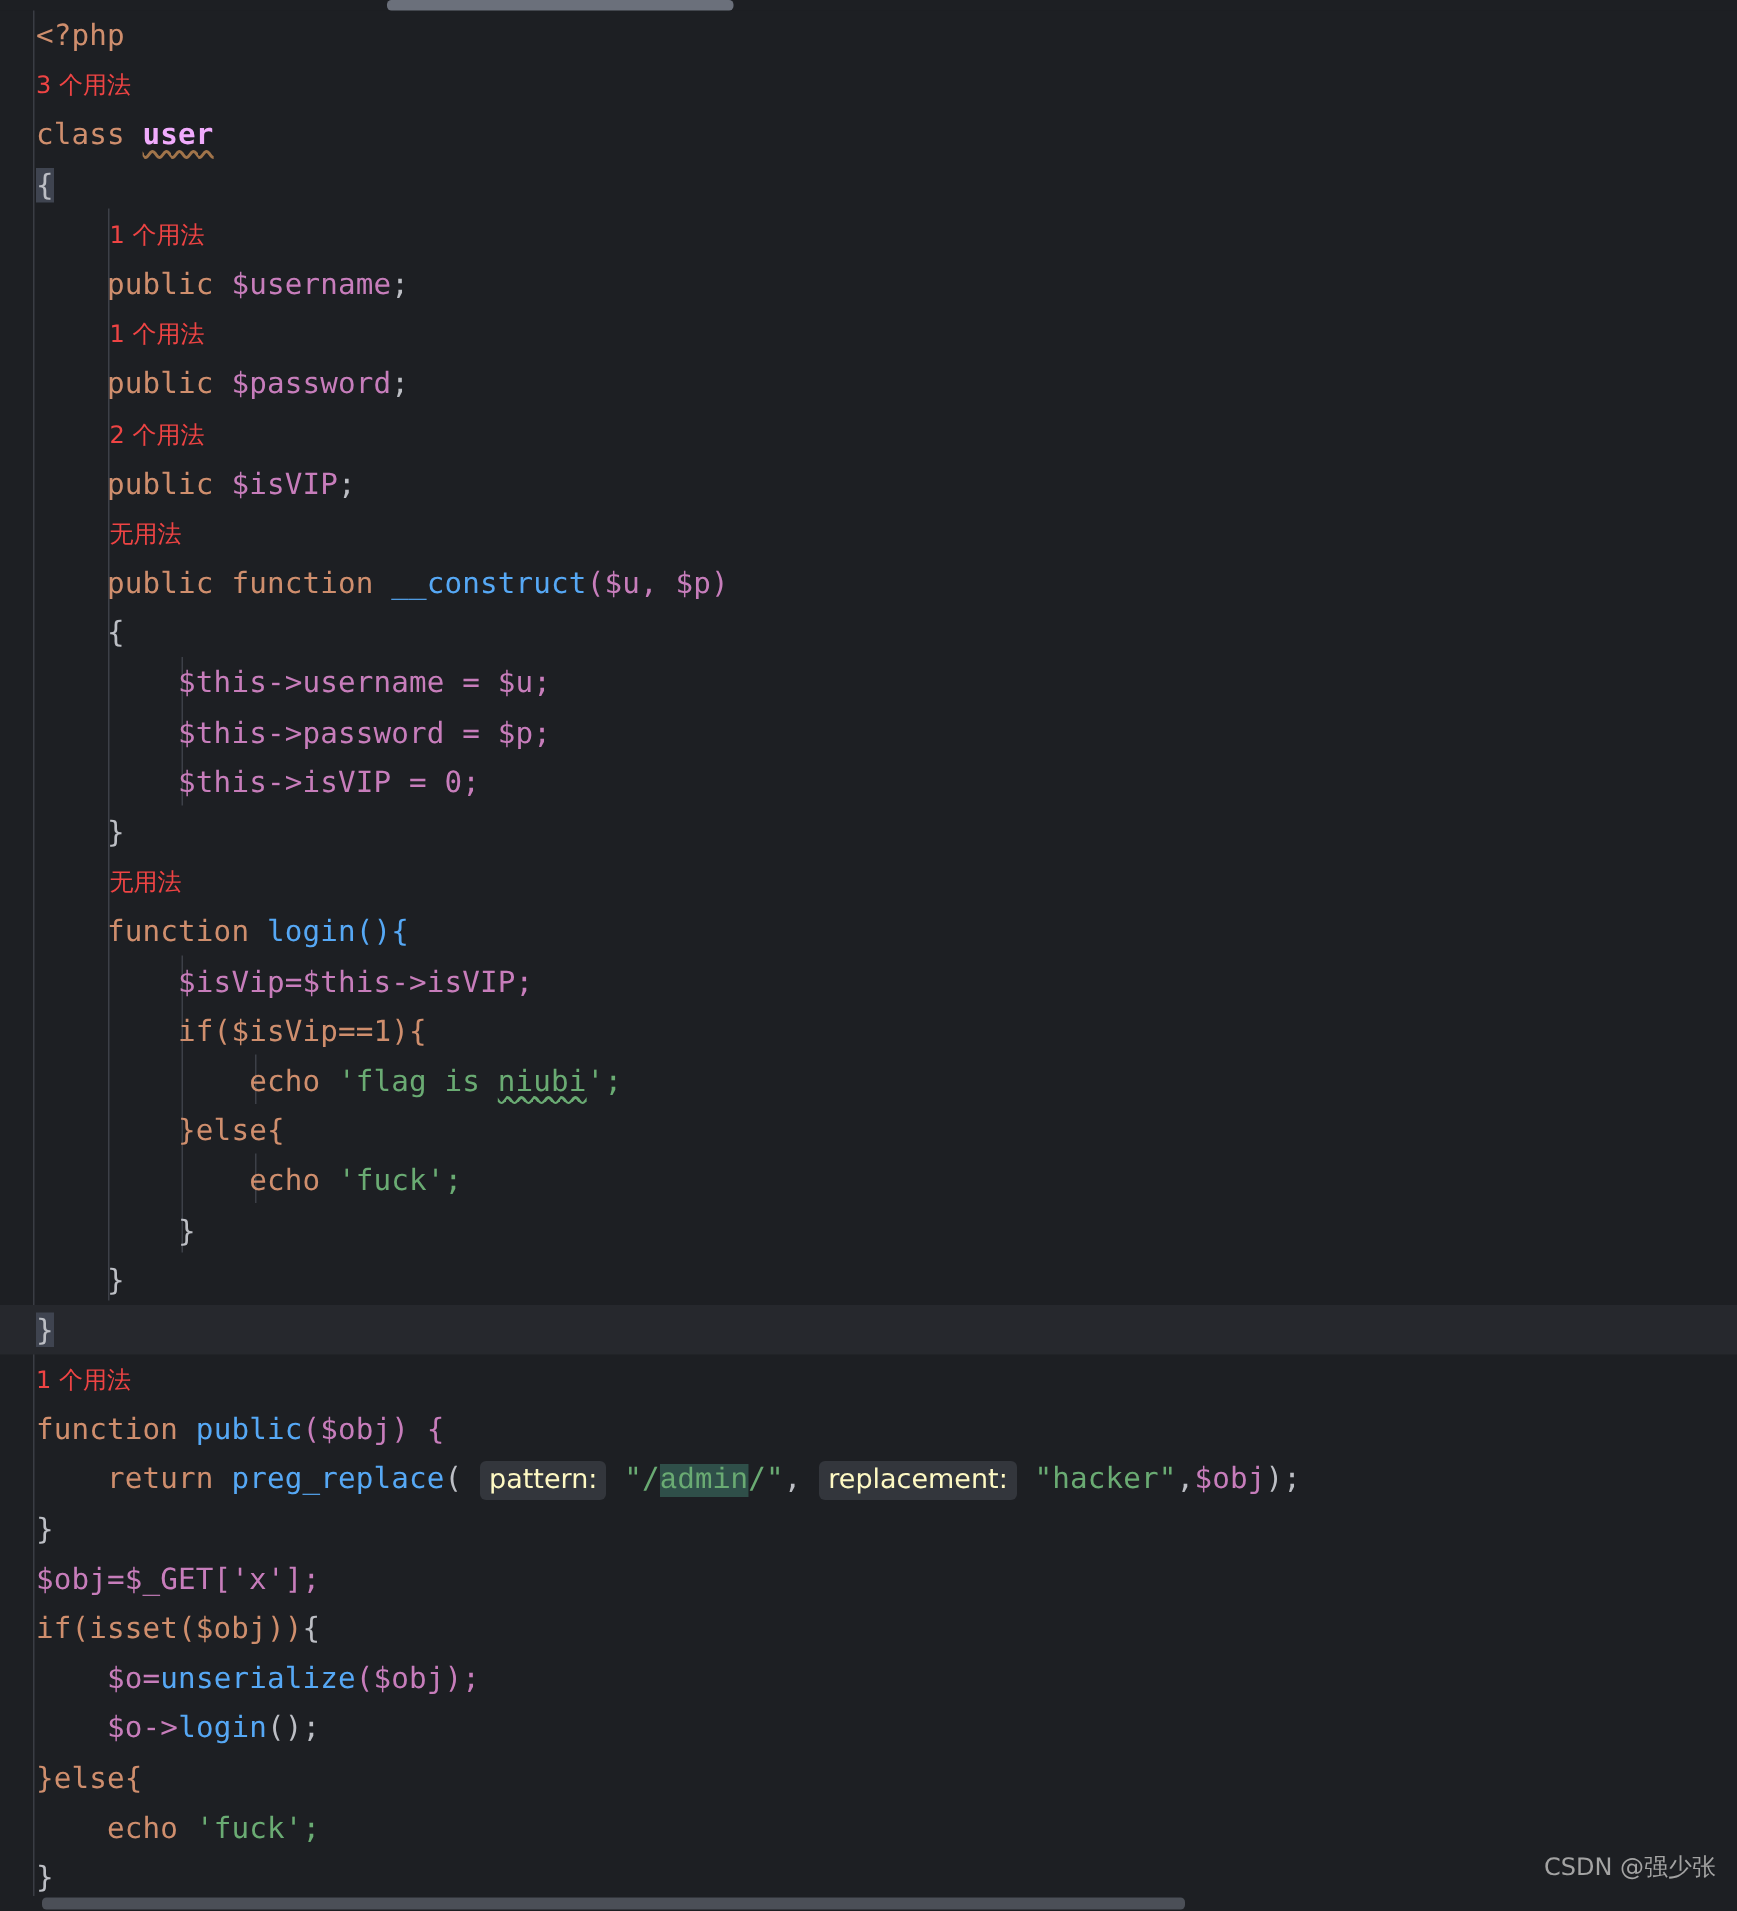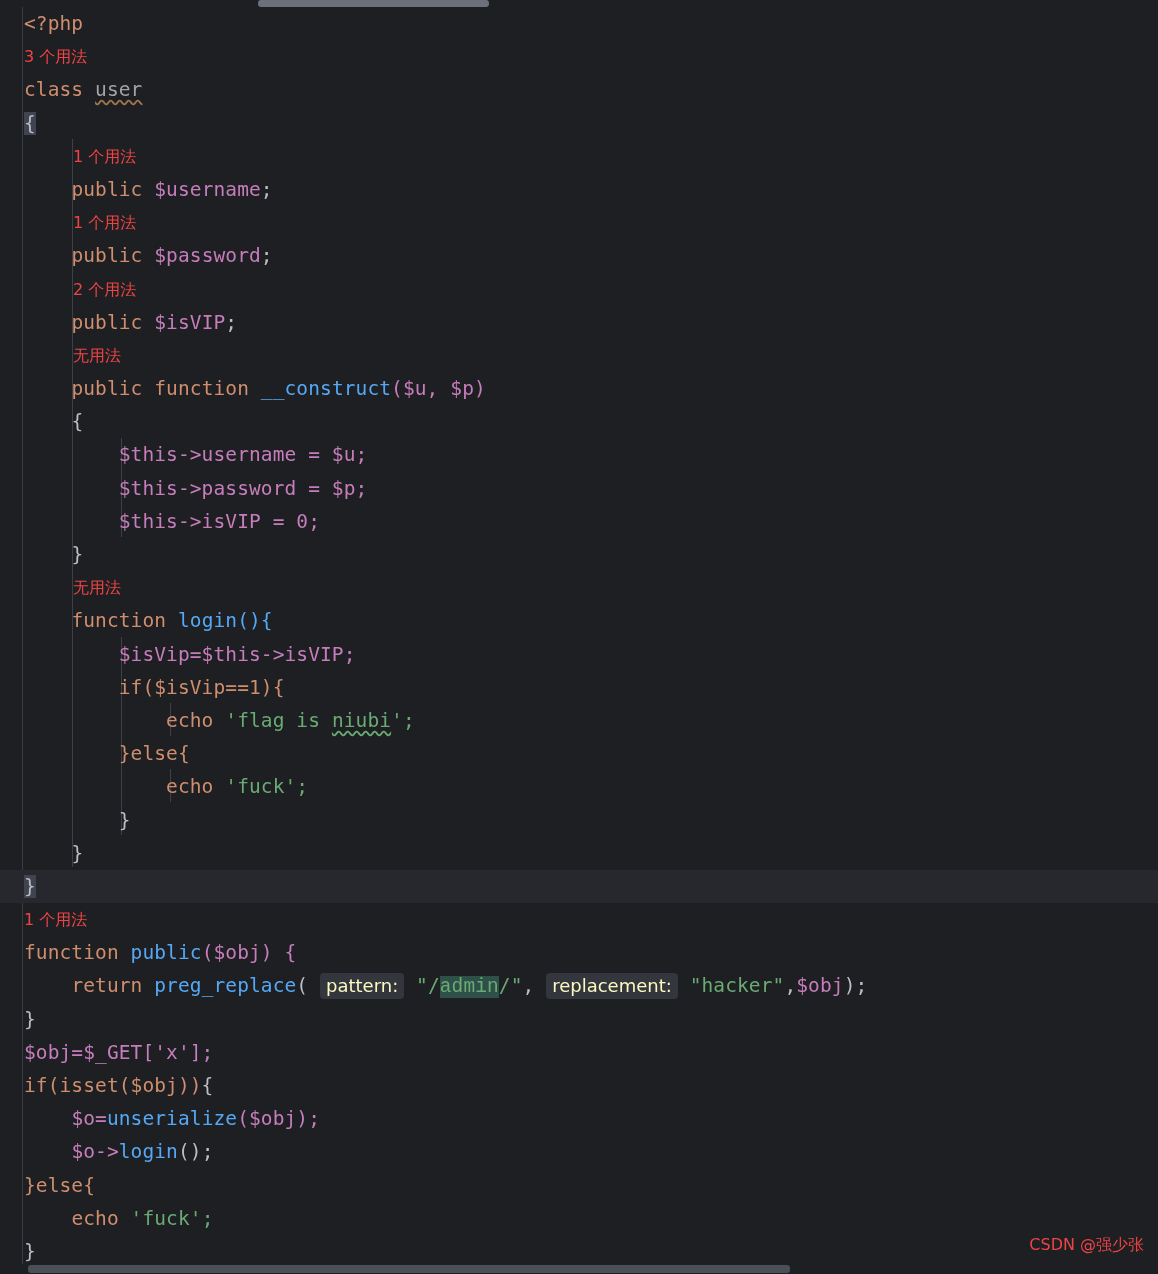--- a/index.html
+++ b/index.html
@@ -47,42 +47,42 @@
   
   .guide { position:absolute; width:1px; background:#3d4048; }
 
   
   .kw      { color:#cf8e6d;text-align:center; }
   .var     { color:#c77dbb; }
   .fn      { color:#56a8f5; }
   .str     { color:#6aab73; }
   .punc    { color:#bcbec4; }
   .plain   { color:#bcbec4; }
-  .cls     { color:#a3a3a3; }
+  .cls     { color:#f0abfc;font-weight:bold; }
   .squig   { text-decoration:underline wavy #a1744a; text-decoration-skip-ink:none; text-underline-offset:3px; }
   .squig-g { text-decoration:underline wavy #6aab73; text-decoration-skip-ink:none; text-underline-offset:3px; }
   .brace-hl{ background:#3f4450; }
   .search-hl { background:#2f4f49;font-family:Liberation Mono, monospace; }
 
   .phint {
     font-family:"DejaVu Sans", sans-serif;
     font-size:18px;
     color:#fef9c3;
     background:#33363c;
     border-radius:4px;
     padding:2px 6px 3px 6px;
     letter-spacing:0;
   }
 
   
   .watermark {
     position:absolute; right:14px; bottom:18px;
     font-family:"DejaVu Sans", sans-serif;
     font-size:16px;
-    color:#ef4444;
+    color:#a3a3a3;
     white-space:pre;
   }
 </style>
 </head>
 <body>
 
 <div id="root">
 
   <div class="hscroll-top">
     <div class="thumb" id="top-thumb" style="left: 22.3%; width: 19.9%; background: rgb(107, 112, 123);"></div>

